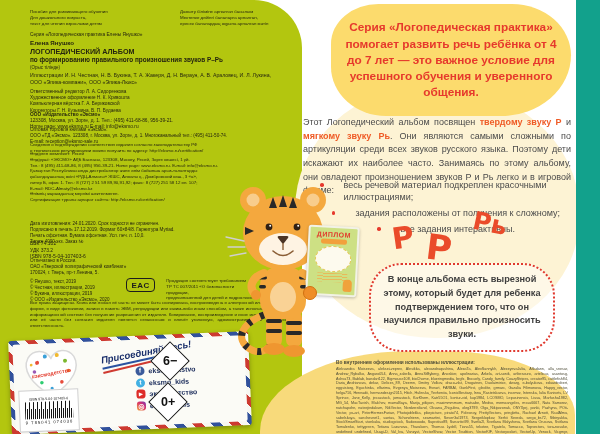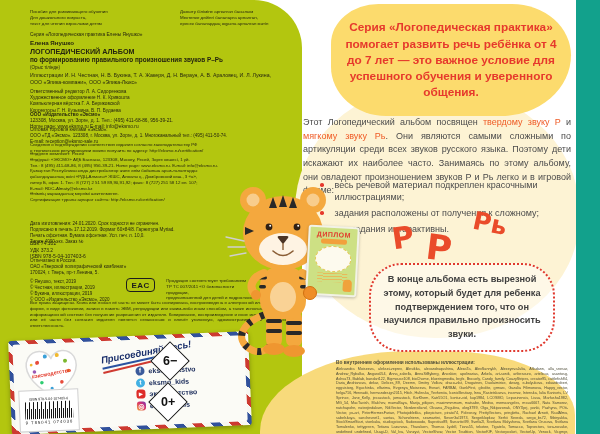--- a/index.html
+++ b/index.html
@@ -14,23 +14,23 @@
   .blob-top{position:absolute;left:331px;top:4px;width:240px;height:112px;background:#fcdb6d;
             border-radius:50px 62px 74px 58px/42px 54px 64px 52px;
             display:flex;align-items:center;justify-content:center;padding:2px 12px;box-sizing:border-box;}
   .blob-sand{position:absolute;left:260px;top:351px;width:315px;height:83px;background:#f8da7b;
              border-radius:150px 130px 0 0/80px 64px 0 0;z-index:1;}
 
   
   .promo{font-size:11.8px;font-weight:bold;color:#e6392c;text-align:center;line-height:1.38;}
   .body-text{position:absolute;left:303px;top:116px;width:268px;font-size:9px;line-height:1.52;
              color:#4b4b4b;text-align:justify;z-index:2;}
-  .accent{font-weight:normal;color:#ef5b26;}
+  .accent{font-weight:bold;color:#ef5b26;}
   .bullets{position:absolute;left:320px;top:179px;width:252px;z-index:2;}
-  .bullet-row{display:flex;gap:11px;font-size:9px;line-height:1.35;color:#4b4b4b;margin-bottom:4px;}
+  .bullet-row{display:flex;gap:20px;font-size:9px;line-height:1.35;color:#4b4b4b;margin-bottom:4px;justify-content:center;}
   .bullet-dot{flex:0 0 auto;width:3.5px;height:3.5px;border-radius:50%;background:#e6392c;margin-top:4px;}
   .letter{position:absolute;font-weight:bold;color:#ea4b2a;z-index:2;font-family:"DejaVu Sans",sans-serif;}
   .l1{left:392px;top:220px;font-size:30px;transform:rotate(-8deg);}
   .l2{left:426px;top:228px;font-size:35px;transform:rotate(7deg);}
   .l3{left:473px;top:209px;font-size:25px;transform:rotate(12deg);}
   .note-box{position:absolute;left:369px;top:263px;width:186px;box-sizing:border-box;z-index:2;
             border:2.5px dotted #e0392e;border-radius:32px;padding:8px 12px;background:rgba(255,255,255,.45);
             font-size:9.2px;font-weight:bold;color:#3f3f3f;text-align:center;line-height:1.5;}
   .credits{position:absolute;left:336px;top:359px;width:464px;transform:scale(.5);transform-origin:0 0;
            color:#4e4c38;z-index:2;}

